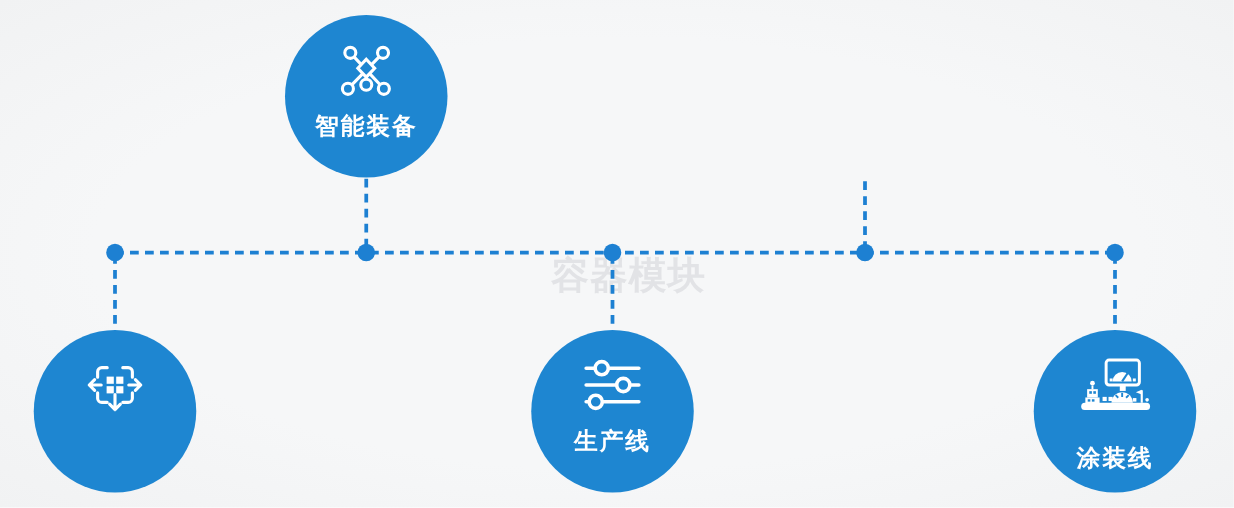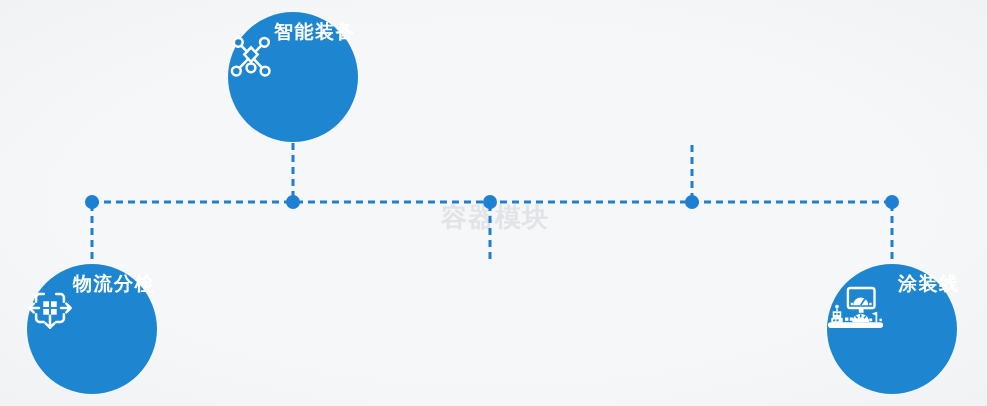--- a/index.html
+++ b/index.html
@@ -12,44 +12,45 @@
     width: 987px;
     height: 406px;
     overflow: hidden;
     background: radial-gradient(ellipse at center, #f6f7f8 60%, #f1f2f3 100%);
   }
   .watermark {
     position: absolute;
     left: 441px;
     top: 200px;
     width: 110px;
-    font-size: 26px;
+    font-size: 30px;
     font-weight: bold;
     letter-spacing: 1px;
     color: #e2e3e6;
     user-select: none;
     z-index: 1;
-    text-align: left;
+    text-align: center;
     white-space: nowrap;
   }
   svg.connectors {
     position: absolute;
     left: 0;
     top: 0;
     z-index: 2;
   }
   .node {
     position: absolute;
     width: 130px;
     height: 130px;
     border-radius: 50%;
     background: #1e86d1;
     z-index: 3;
     display: flex;
-    align-items: flex-start;
+    flex-direction: column;
+    align-items: center;
   }
   .node .icon-wrap {
     height: 50px;
     margin-top: 19px;
     display: flex;
     align-items: center;
     justify-content: center;
   }
   .node .label {
     margin-top: 7px;
@@ -122,23 +123,35 @@
           <path d="M24 32 V44.5 M19.5 40 L24 44.5 l4.5 -4.5"></path>
         </g>
         <g fill="#ffffff">
           <rect x="17" y="17" width="6" height="6"></rect>
           <rect x="25" y="17" width="6" height="6"></rect>
           <rect x="17" y="25" width="6" height="6"></rect>
           <rect x="25" y="25" width="6" height="6"></rect>
         </g>
       </svg>
     </div>
-    <div class="label">物流分检</div>
   </div>
 
+  <div class="node node-prod">
+    <div class="icon-wrap">
+      <svg width="46" height="46" viewBox="0 0 48 48">
+        <g stroke="#ffffff" stroke-width="3" fill="none" stroke-linecap="round">
+          <path d="M2 10 H46 M2 24 H46 M2 38 H46"></path>
+          <circle cx="15" cy="10" r="5.5" fill="#1e86d1"></circle>
+          <circle cx="33" cy="24" r="5.5" fill="#1e86d1"></circle>
+          <circle cx="10" cy="38" r="5.5" fill="#1e86d1"></circle>
+        </g>
+      </svg>
+    </div>
+    <div class="label">生产线</div>
+  </div>
 
   <div class="node node-coating">
     <div class="icon-wrap">
       <svg width="57" height="44" viewBox="0 0 60 44">
 
         <rect x="1" y="37" width="58" height="6" rx="3" fill="#ffffff"></rect>
 
         <rect x="22" y="1" width="28" height="21" rx="2.5" stroke="#ffffff" stroke-width="2.5" fill="none"></rect>
         <path d="M27.5 19 a8 8 0 0 1 16 0 z" fill="#ffffff"></path>
         <path d="M35.5 19 L40.5 11.5" stroke="#1e86d1" stroke-width="1.8"></path>

